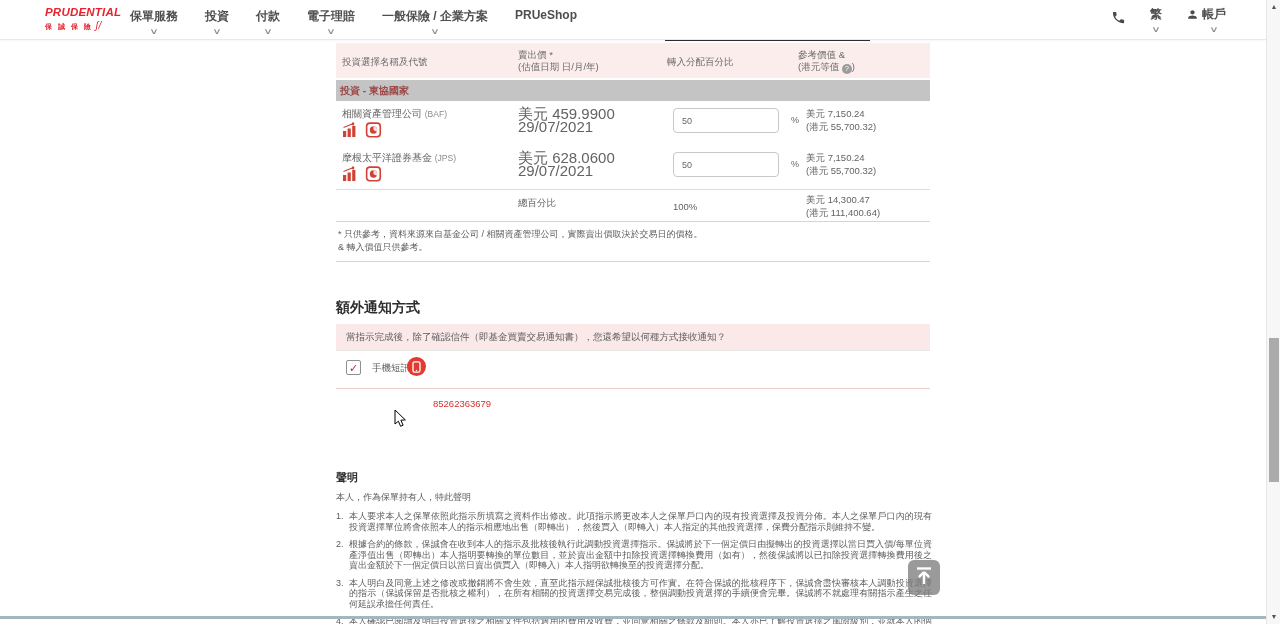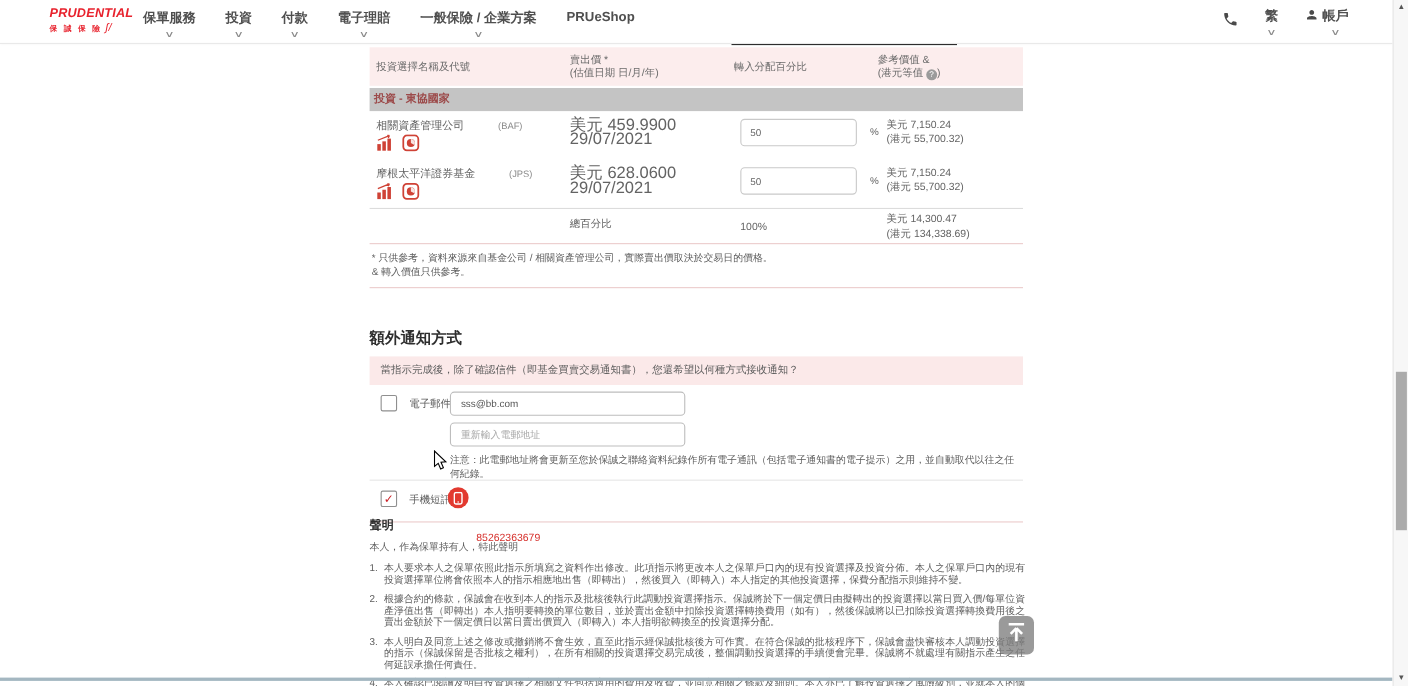--- a/index.html
+++ b/index.html
@@ -34,21 +34,21 @@
   .tbl-head { position:relative; height:35px; background:#fceded; font-size:9.5px; color:#6b6b6b; }
   .hcell { position:absolute; top:6px; line-height:11.5px; }
   .c1 { left:6px; } .c2 { left:182px; } .c3 { left:331px; } .c4 { left:462px; }
   .c1.hcell { top:13px; }
   .qicon { display:inline-block; width:10px; height:10px; border-radius:50%; background:#9b9b9b; color:#fff;
            font-size:7.5px; text-align:center; line-height:10px; vertical-align:-1px; cursor:pointer; }
   .sec { height:21px; background:#c4c4c4; margin-top:2px; font-size:10px; font-weight:bold;
          color:#9c4a4a; line-height:21px; padding-left:4px; }
   .frow { position:relative; height:44px; }
   .fname { position:absolute; left:6px; top:6px; font-size:10px; color:#636363; }
-  .fcode { font-size:8.5px; color:#8a8a8a;margin-left:28px; }
+  .fcode { font-size:8.5px; color:#8a8a8a; }
   .ficons { position:absolute; left:6px; top:21px; display:flex; gap:6px; }
   .ficons span { cursor:pointer; display:inline-block; }
   .fprice { position:absolute; left:182px; top:7px; font-size:15px; line-height:12.5px; color:#636363; }
   .alloc-input { position:absolute; left:337px; top:7px; width:106px; height:25px; border:1px solid #c9c9c9;
                  border-radius:4px; font-size:9px; color:#666; padding:0 8px;
                  font-family:"Liberation Sans",sans-serif; background:#fff; }
   .pct { position:absolute; left:455px; top:14px; font-size:9px; color:#636363; }
   .fval { position:absolute; left:470px; top:7px; font-size:9.5px; line-height:12.5px; color:#636363; }
   .gray-line { border-top:1px solid #dcdcdc; }
   .trow { position:relative; height:31px; font-size:9.5px; color:#636363; }
@@ -239,42 +239,35 @@
         <div>(港元 55,700.32)</div>
       </div>
     </div>
 
     <div class="gray-line"></div>
     <div class="trow">
       <span class="tlabel">總百分比</span>
       <span class="tpct">100%</span>
       <div class="tval">
         <div>美元 14,300.47</div>
-        <div>(港元 134,338.69)</div>
+        <div>(港元 111,400.64)</div>
       </div>
     </div>
     <div class="pink-line"></div>
     <div class="footnotes">
       <div>* 只供參考，資料來源來自基金公司 / 相關資產管理公司，實際賣出價取決於交易日的價格。</div>
       <div>&amp; 轉入價值只供參考。</div>
     </div>
     <div class="pink-line"></div>
   </div>
 
   <div class="notif">
     <div class="sec-title">額外通知方式</div>
     <div class="banner">當指示完成後，除了確認信件（即基金買賣交易通知書），您還希望以何種方式接收通知？</div>
 
-    <div class="opt-block" style="height:80px;">
-      <div class="cbox"></div>
-      <div class="opt-label">電子郵件</div>
-      <input class="email-input inp1" value="sss@bb.com" style="">
-      <input class="email-input inp2" placeholder="重新輸入電郵地址" style="">
-      <div class="email-note">注意：此電郵地址將會更新至您於保誠之聯絡資料紀錄作所有電子通訊（包括電子通知書的電子提示）之用，並自動取代以往之任何紀錄。</div>
-    </div>
 
     <div class="thin-line"></div>
 
     <div class="opt-block sms-block">
       <div class="cbox">✓</div>
       <div class="opt-label">手機短訊</div>
       <span class="sms-icon">
         <svg width="9" height="12" viewBox="0 0 9 12">
             <rect x="1" y="0.8" width="7" height="10.4" rx="1.6" fill="none" stroke="#fff" stroke-width="1.3"></rect>
             <circle cx="4.5" cy="9.4" r="0.7" fill="#fff"></circle>

